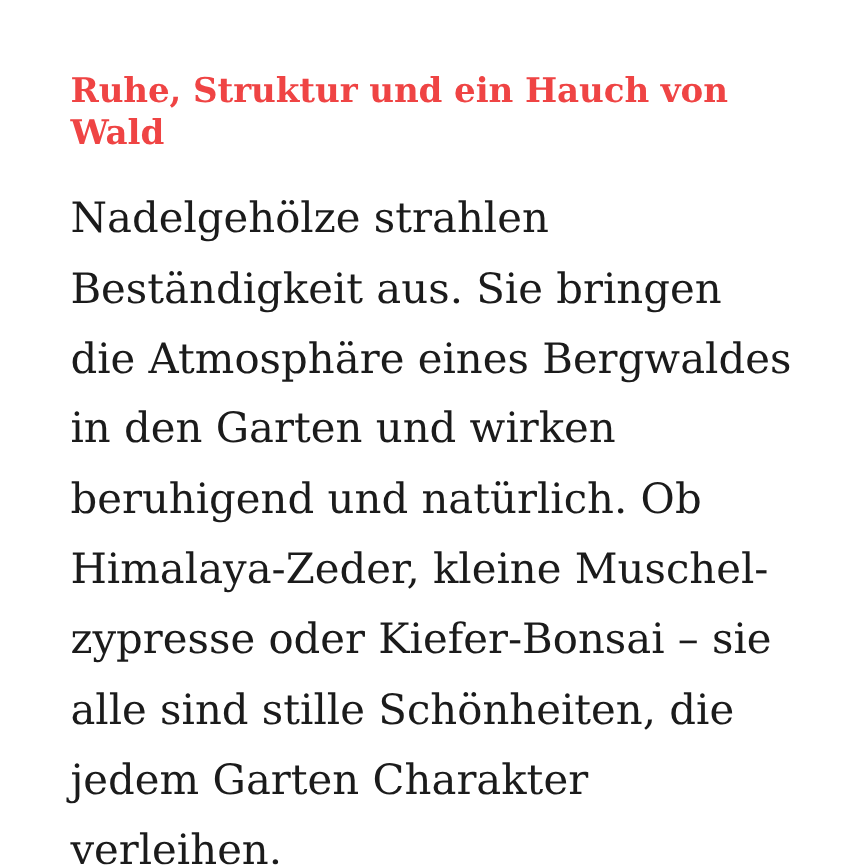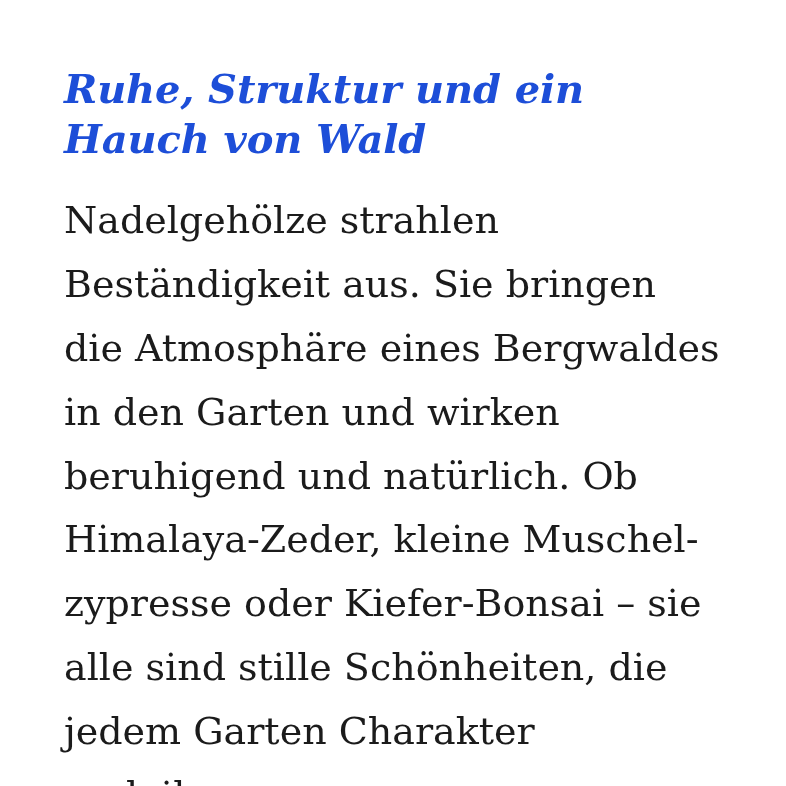--- a/index.html
+++ b/index.html
@@ -22,26 +22,25 @@
     background: #ffffff;
   }
   .article {
     width: 658px;
   }
   .article-title {
     margin: 0;
     padding: 0;
     font-family: "DejaVu Serif", "Liberation Serif", serif;
     font-weight: 700;
-    font-size: 40px;
+    font-size: 31px;
     line-height: 1.24;
-    color: #1d4ed8;
+    color: #ef4444;
     letter-spacing: -0.1px;
     max-width: 630px;
-    font-style: italic;
   }
   .article-body {
     margin: 26px 0 0 0;
     padding: 0;
     font-family: "DejaVu Serif", "Liberation Serif", serif;
     font-weight: 400;
     font-size: 38px;
     line-height: 1.68;
     color: #1b1b1b;
     max-width: 660px;

